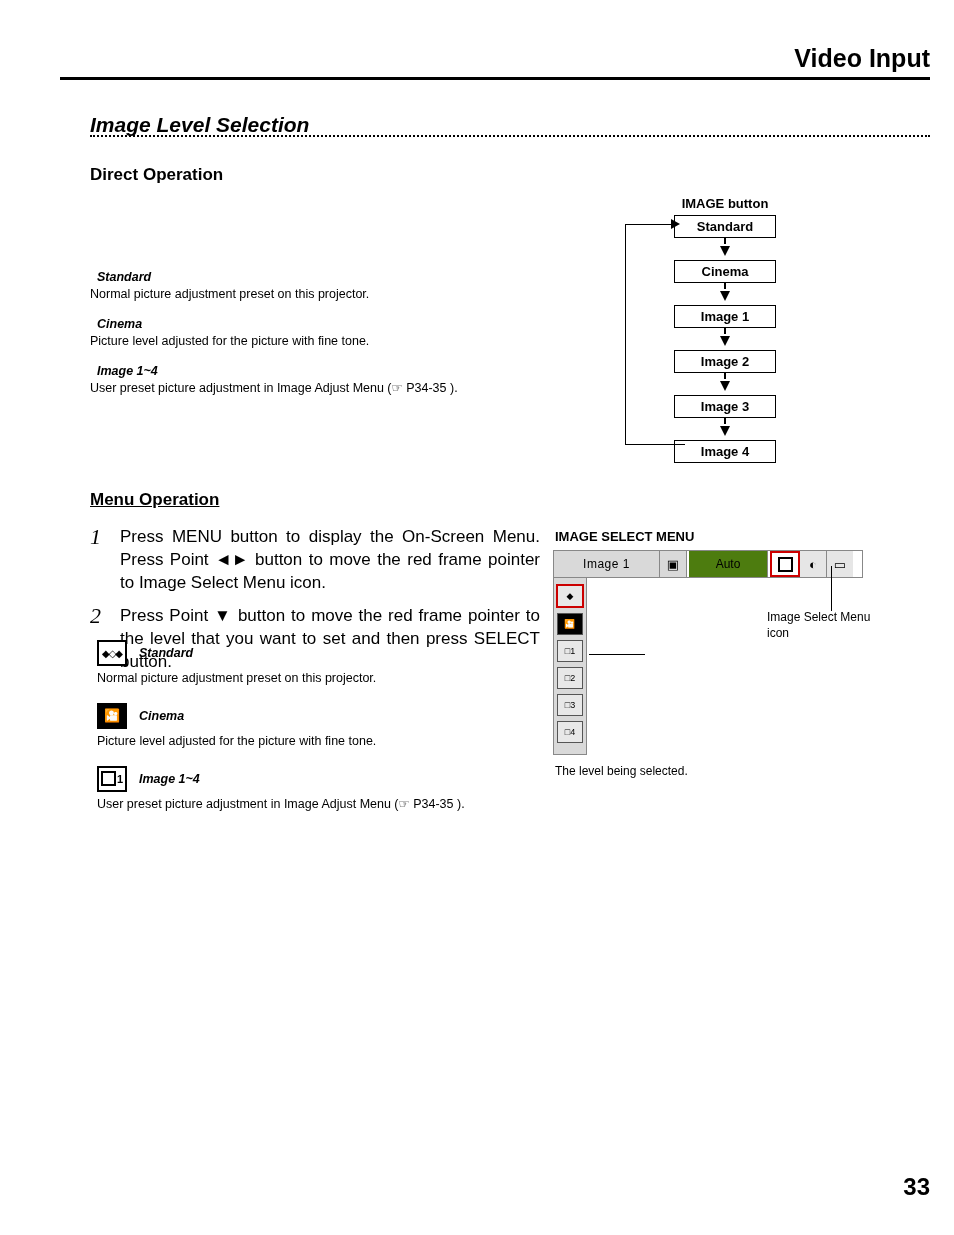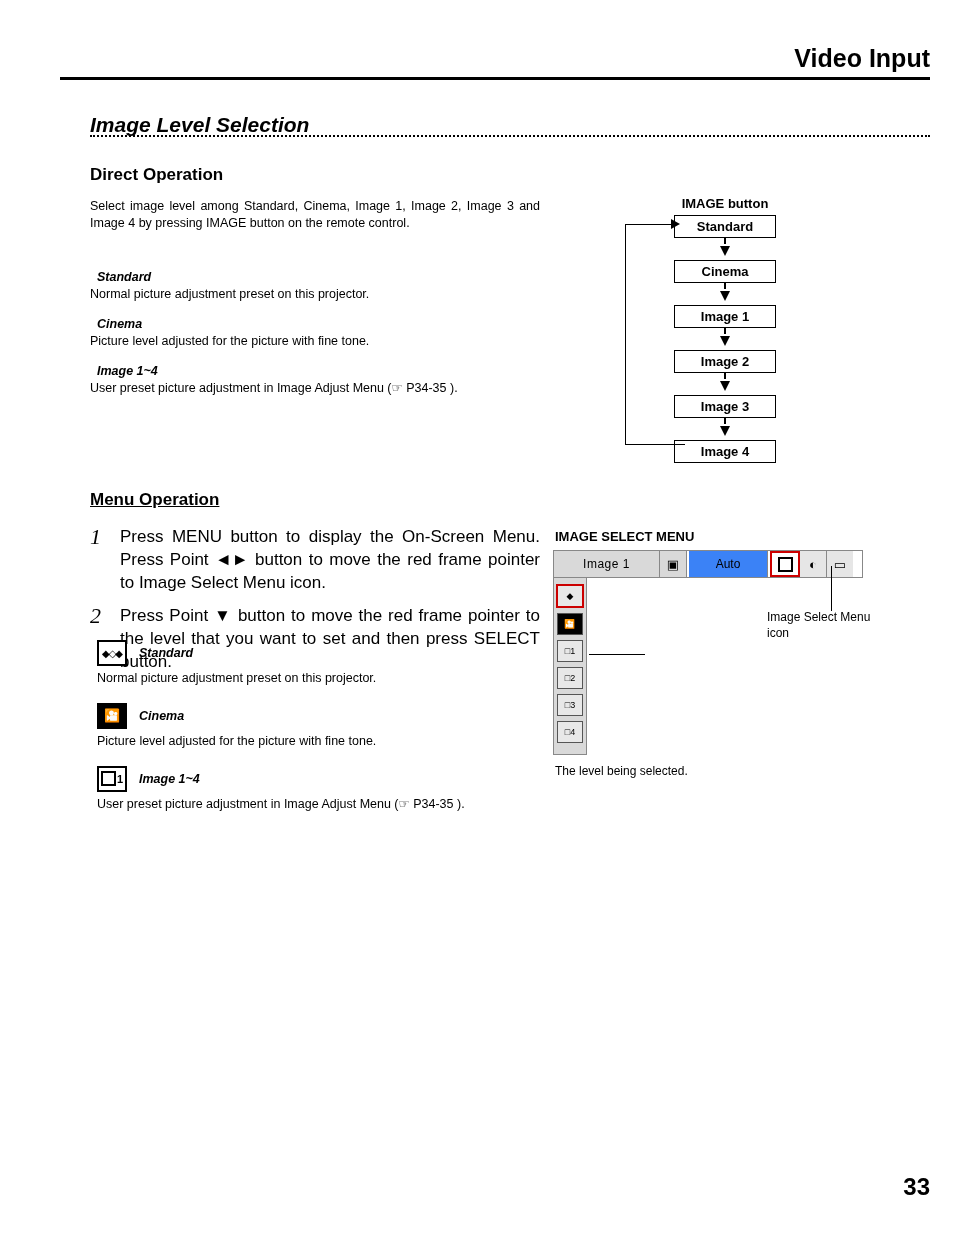--- a/index.html
+++ b/index.html
@@ -123,21 +123,21 @@
   }
   .osd-cell {
     background: #d9d9d9;
     border-right: 1px solid #888;
     display: flex; align-items: center; justify-content: center;
     font-family: Arial, sans-serif;
   }
   .osd-cell:last-child { border-right: none; }
   .osd-label { width: 105px; font-weight: 400; letter-spacing: .5px; font-size:12px;}
   .osd-ic { width: 26px; }
-  .osd-mid { width: 78px; background:#3b82f6; font-size:12px;}
+  .osd-mid { width: 78px; background:#4d7c0f; font-size:12px;}
   .osd-ic2 { width: 26px; background:#e6e6e6;}
   .osd-spacer{ width:2px; background:#fff; border:none;}
   .mini-sq { width:11px;height:11px;border:2px solid #000; display:inline-block;}
 
   .osd-body { display:flex; }
   .osd-side { width: 32px; background:#d9d9d9; border:1px solid #888; border-top:none; padding: 6px 0; }
   .side-item { width:24px; height:20px; margin: 0 auto 5px; border:1.5px solid #555; background:#e8e8e8; display:flex;align-items:center;justify-content:center;font-size:9px;}
   .osd-canvas { flex:1; position:relative; height: 170px; }
   .callout { position:absolute; font-size:12px; line-height:1.3; }
   .callout-line { position:absolute; border-top:1px solid #000; }
@@ -158,21 +158,20 @@
 <body>
 
 <div class="page">
   <div class="header-title">Video Input</div>
   <div class="top-rule"></div>
 
   <div class="section-title">Image Level Selection</div>
   <div class="dotted"></div>
 
   <div class="h2 direct">Direct Operation</div>
-  <div class="body-left-1">Select image level among Standard, Cinema, Image 1, Image 2, Image 3 and Image 4 by pressing IMAGE button on the remote control.</div>
 
   <div class="defs-1">
     <div class="def">
       <div class="t">Standard</div>
       <div class="d">Normal picture adjustment preset on this projector.</div>
     </div>
     <div class="def">
       <div class="t">Cinema</div>
       <div class="d">Picture level adjusted for the picture with fine tone.</div>
     </div>

